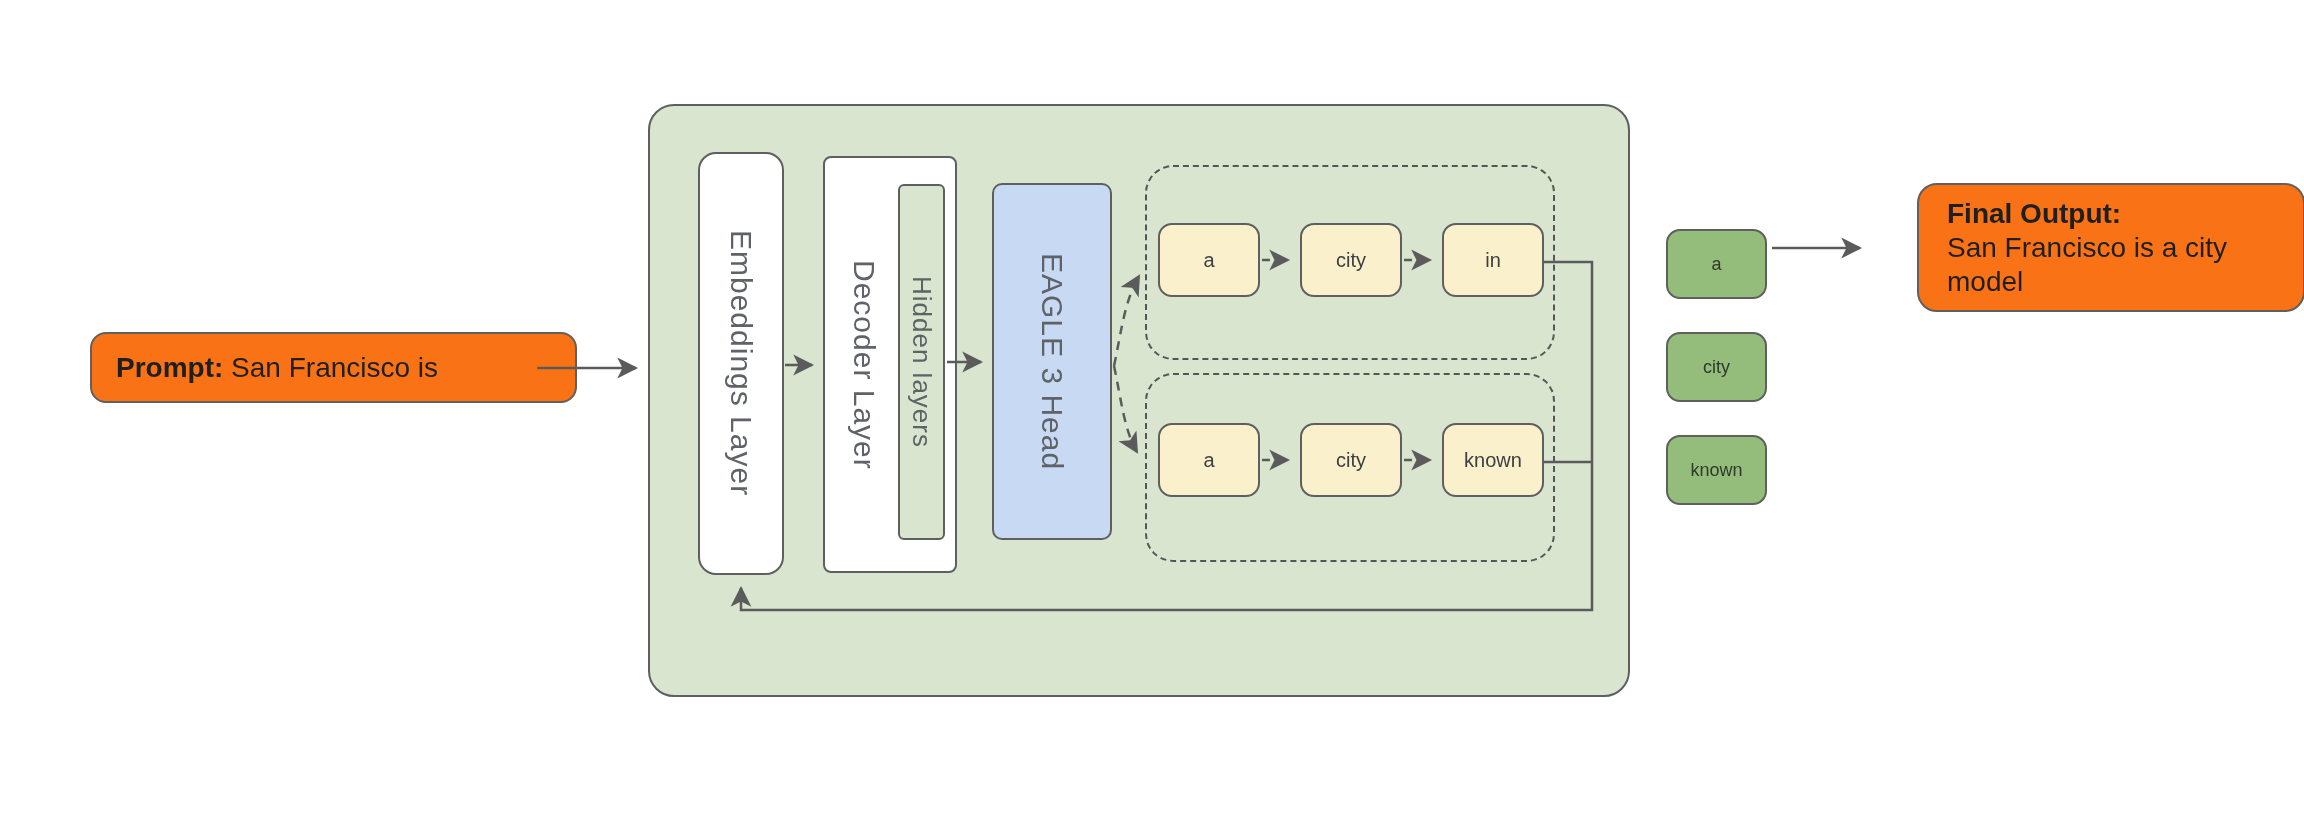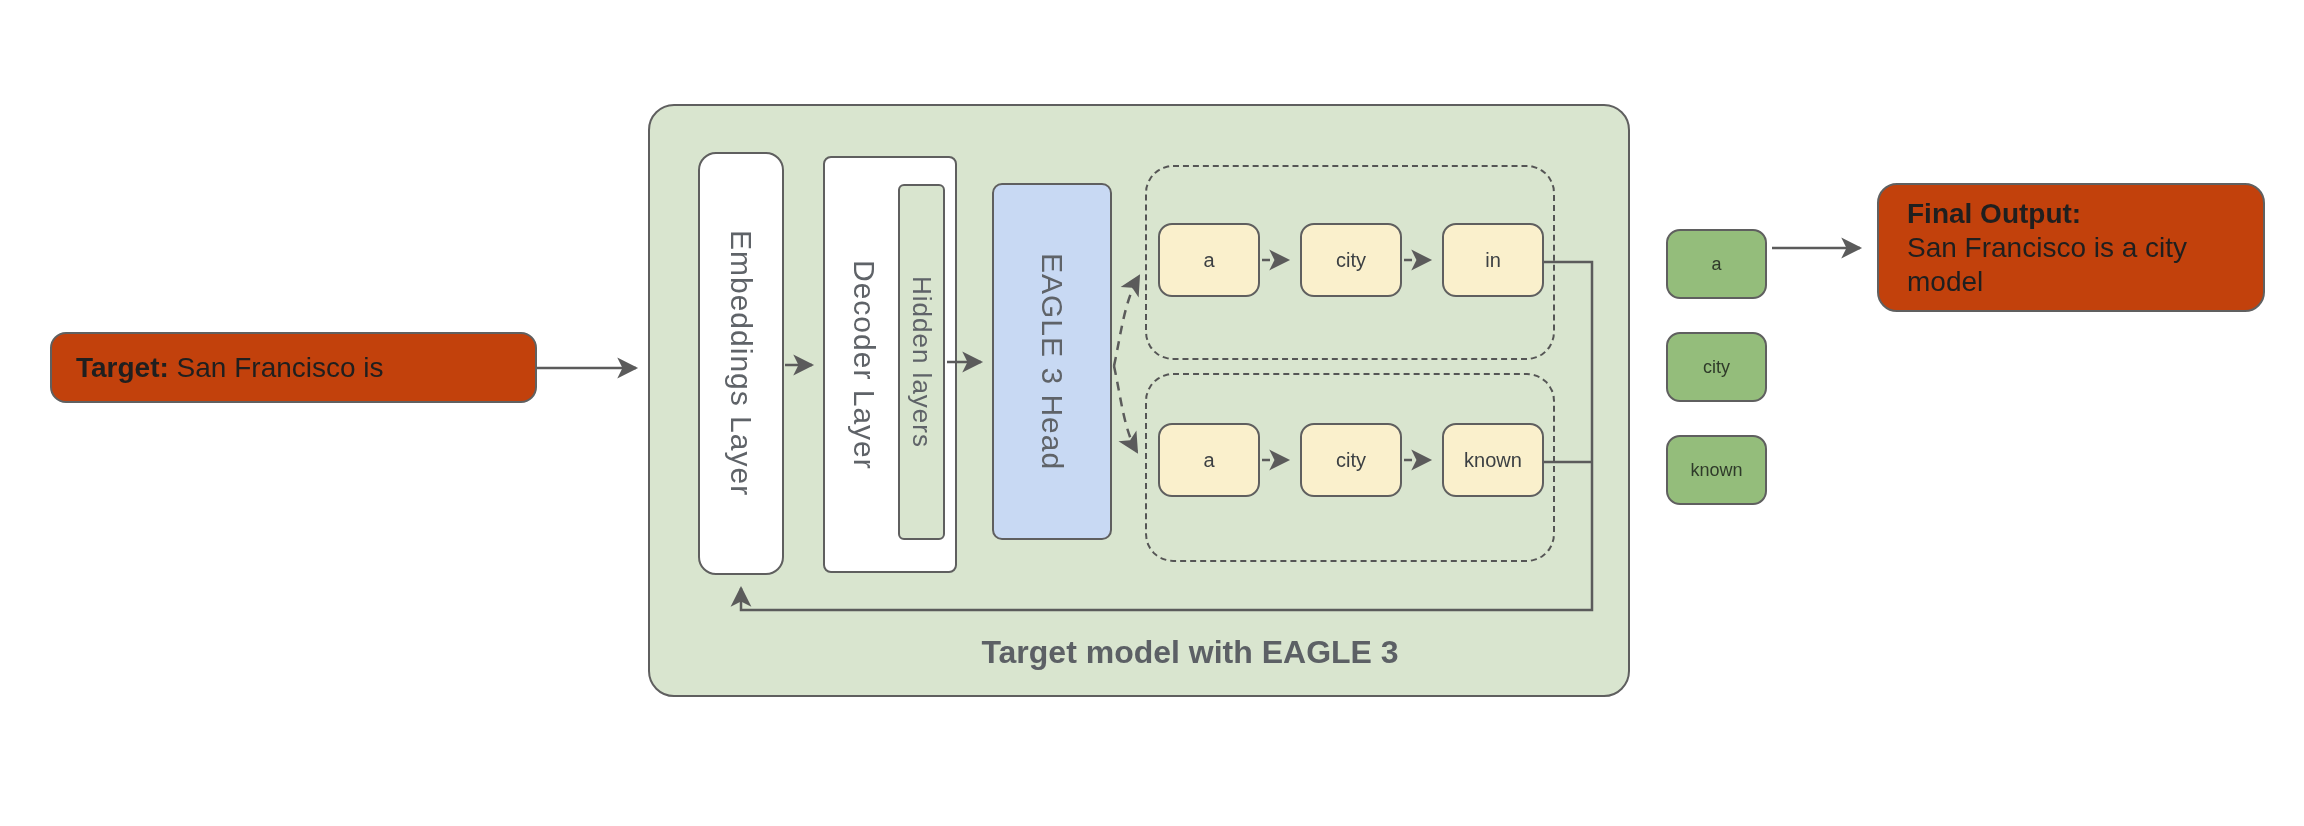--- a/index.html
+++ b/index.html
@@ -1,21 +1,21 @@
 <!DOCTYPE html>
 <html><head>
 <meta charset="utf-8">
 <style>
   html,body{margin:0;padding:0;background:#ffffff;}
   body{font-family:"Liberation Sans", sans-serif;}
   .canvas{position:relative;width:2304px;height:826px;background:#ffffff;overflow:hidden;}
 
   .box{position:absolute;box-sizing:border-box;display:flex;align-items:center;justify-content:center;}
 
-  .gray-box{background:#c2410c;border:2.5px solid #606060;border-radius:16px;color:#1f1f1f;}
+  .gray-box{background:#f97316;border:2.5px solid #606060;border-radius:16px;color:#1f1f1f;margin-left:40px;}
   .prompt-box{left:50px;top:332px;width:487px;height:71px;justify-content:flex-start;padding-left:24px;font-size:28px;}
   .final-box{left:1877px;top:183px;width:388px;height:129px;border-radius:20px;justify-content:flex-start;padding-left:28px;font-size:28px;line-height:34px;}
   .bold{font-weight:bold;}
 
   .container{left:648px;top:104px;width:982px;height:593px;background:#d9e5cf;border:2.5px solid #5f5f5f;border-radius:26px;}
 
   .vbox{background:#ffffff;border:2.5px solid #5f5f5f;}
   .vtext{writing-mode:vertical-rl;text-orientation:mixed;color:#5f6368;font-size:30px;letter-spacing:1px;white-space:nowrap;}
 
   .emb-box{left:698px;top:152px;width:86px;height:423px;border-radius:18px;}
@@ -37,21 +37,21 @@
   svg.connectors{position:absolute;left:0;top:0;width:2304px;height:826px;pointer-events:none;}
   .ln{stroke:#5b5b5b;stroke-width:2.5;fill:none;}
   .lndash{stroke:#5b5b5b;stroke-width:2.5;fill:none;stroke-dasharray:9 7;}
 </style>
 </head>
 <body>
 
 <div class="canvas">
 
   <div class="box gray-box prompt-box">
-    <span><span class="bold">Target:</span><span> San Francisco is</span></span>
+    <span><span class="bold">Prompt:</span><span> San Francisco is</span></span>
   </div>
 
   <div class="box container"></div>
 
   <div class="box vbox emb-box">
     <span class="vtext">Embeddings Layer</span>
   </div>
 
   <div class="box vbox dec-box">
     <span class="dec-label-wrap">
@@ -82,21 +82,20 @@
   <div class="token" style="left:1158px;top:423px;">
       <span>a</span>
     </div>
   <div class="token" style="left:1300px;top:423px;">
       <span>city</span>
     </div>
   <div class="token" style="left:1442px;top:423px;">
       <span>known</span>
     </div>
 
-  <div class="caption">Target model with EAGLE 3</div>
 
   <div class="gtoken" style="left:1666px;top:229px;">
       <span>a</span>
     </div>
   <div class="gtoken" style="left:1666px;top:332px;">
       <span>city</span>
     </div>
   <div class="gtoken" style="left:1666px;top:435px;">
       <span>known</span>
     </div>

